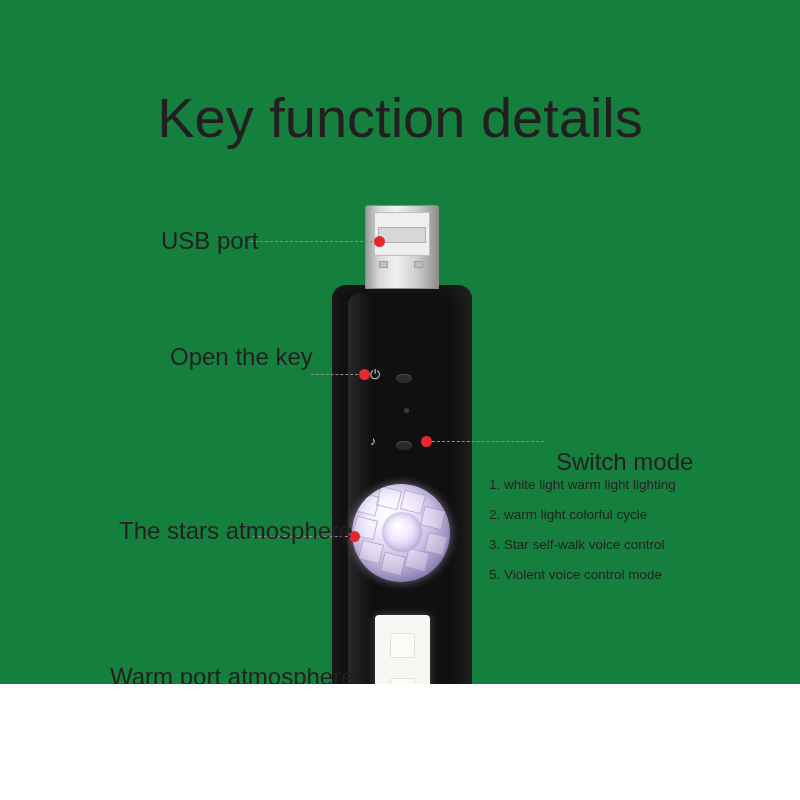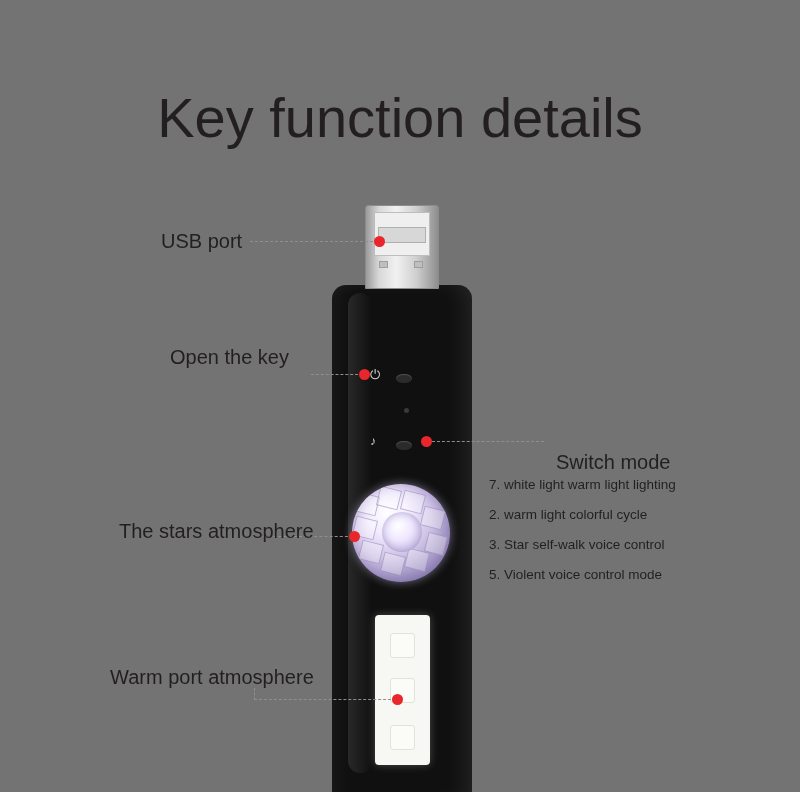--- a/index.html
+++ b/index.html
@@ -6,22 +6,22 @@
     margin: 0;
     padding: 0;
     background: #ffffff;
   }
   body {
     font-family: "Liberation Sans", sans-serif;
   }
   #page {
     position: relative;
     width: 800px;
-    height: 792px;
-    background: #737373;
+    height: 684px;
+    background: #15803d;
     overflow: hidden;
   }
 
   
   #title {
     position: absolute;
     top: 86px;
     left: 0;
     width: 800px;
     text-align: center;
@@ -212,21 +212,21 @@
   .leader-v {
     position: absolute;
     width: 0;
     border-left: 1px dashed #8f8f8f;
   }
 
   
   .label {
     position: absolute;
     color: #231f20;
-    font-size: 20px;
+    font-size: 24px;
     line-height: 22px;
     white-space: nowrap;
   }
   .label-right { text-align: left; margin-top: 20px; }
 
   
   #mode-list {
     position: absolute;
     left: 489px;
     top: 470px;
@@ -297,21 +297,21 @@
   <div class="leader" style="left:311px; top:374px; width:52px;"></div>
   <div class="dot" style="left:359px; top:369px;"></div>
   <div class="label" style="left:170px; top:346px;">Open the key</div>
 
   <div class="leader" style="left:432px; top:441px; width:112px;"></div>
   <div class="dot" style="left:421px; top:436px;"></div>
   <div class="label label-right" style="left:556px; top:431px;">Switch mode</div>
 
   <div id="mode-list">
     <ul style="margin:0;padding:0;">
-      <li>7. white light warm light lighting</li>
+      <li>1. white light warm light lighting</li>
       <li>2. warm light colorful cycle</li>
       <li>3. Star self-walk voice control</li>
       <li>5. Violent voice control mode</li>
     </ul>
   </div>
 
   <div class="leader" style="left:253px; top:536px; width:100px;"></div>
   <div class="dot" style="left:349px; top:531px;"></div>
   <div class="label" style="left:119px; top:520px;">The stars atmosphere</div>
 

